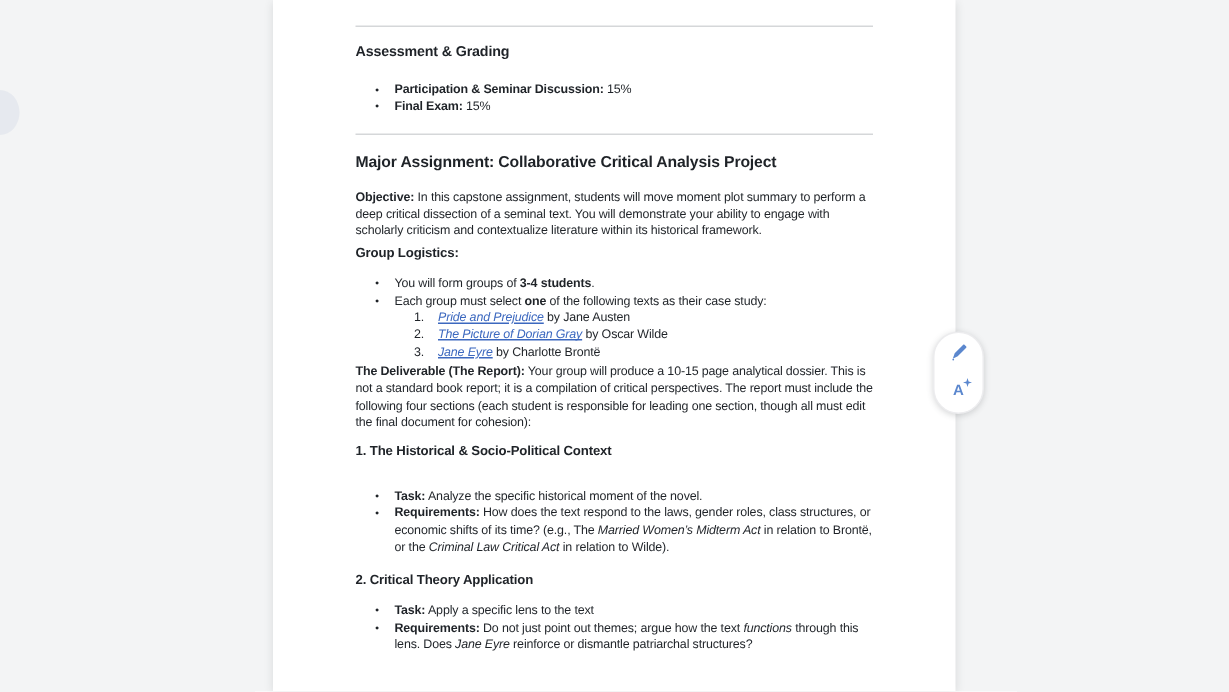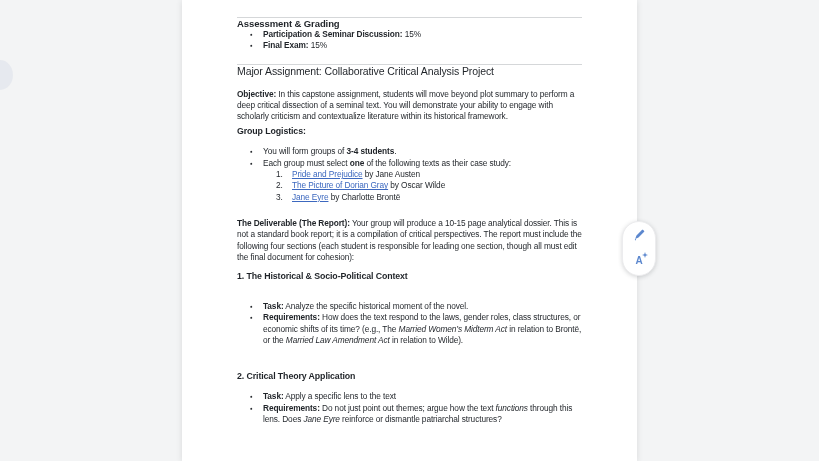--- a/index.html
+++ b/index.html
@@ -28,42 +28,42 @@
     background:var(--paper);
     box-shadow:0 1px 6px rgba(60,64,67,.14);
   }
   .content{
     position:absolute;left:55px;top:0;width:345px;
     font-size:8.3px;line-height:11.3px;letter-spacing:-.1px;
   }
   .hr{height:1px;background:var(--divider);width:100%;}
   .hr1{margin-top:17px;}
   .hr2{margin-top:12px;}
-  .h3s{font-weight:700;font-size:9.5px;line-height:11px;}
-  .h2s{font-weight:400;font-size:10.5px;line-height:13px;margin-top:0;}
+  .h3s{font-weight:700;font-size:9.5px;line-height:11px;margin-top:11px;}
+  .h2s{font-weight:700;font-size:10.5px;line-height:13px;margin-top:12px;}
   .h4s{font-weight:700;font-size:8.8px;line-height:11px;}
   .bold{font-weight:700;}
   .ital{font-style:italic;}
-  .mt-ul1{}
+  .mt-ul1{margin-top:14px;}
   .mt-p-objective{margin-top:11px;}
   .mt-group{margin-top:4px;}
   .mt-ul2{margin-top:9px;}
-  .mt-deliverable{margin-top:15px;}
+  .mt-deliverable{margin-top:2px;}
   .mt-s1{margin-top:8px;}
   .mt-ul3{margin-top:19px;}
-  .mt-s2{margin-top:25px;}
+  .mt-s2{margin-top:11px;}
   .mt-ul4{margin-top:9px;}
   .row-bullet{position:relative;padding-left:26px;}
   .row-bullet::before{
     content:"●";position:absolute;left:13px;top:0;
     font-size:4.6px;line-height:11.3px;color:var(--ink);
   }
   .row-num{position:relative;padding-left:55px;}
   .row-num .num{position:absolute;left:39px;top:0;}
-  .doclink{color:var(--link);text-decoration:underline;cursor:pointer;}
+  .doclink{color:var(--link);font-style:italic;text-decoration:underline;cursor:pointer;}
   
   .pill{
     position:absolute;left:622px;top:221px;width:34px;height:55px;
     background:#fff;border:1px solid #ececee;border-radius:17px;
     box-shadow:0 1px 4px rgba(60,64,67,.22);
     display:flex;flex-direction:column;align-items:center;justify-content:center;gap:5px;
   }
   .pill-btn{
     width:20px;height:20px;border:none;background:transparent;cursor:pointer;
     display:flex;align-items:center;justify-content:center;padding:0;
@@ -89,39 +89,39 @@
 
     <div class="mt-ul1">
       <div class="row-bullet"><span class="bold">Participation &amp; Seminar Discussion:</span><span> 15%</span></div>
       <div class="row-bullet"><span class="bold">Final Exam:</span><span> 15%</span></div>
     </div>
 
     <div class="hr hr2"></div>
 
     <div class="h2s">Major Assignment: Collaborative Critical Analysis Project</div>
 
-    <div class="mt-p-objective"><span class="bold">Objective:</span><span> In this capstone assignment, students will move beyond plot summary to perform a deep critical dissection of a seminal text. You will demonstrate your ability to engage with scholarly criticism and contextualize literature within its historical framework.</span></div>
+    <div class="mt-p-objective"><span class="bold">Objective:</span><span> In this capstone assignment, students will move moment plot summary to perform a deep critical dissection of a seminal text. You will demonstrate your ability to engage with scholarly criticism and contextualize literature within its historical framework.</span></div>
 
     <div class="h4s mt-group">Group Logistics:</div>
 
     <div class="mt-ul2">
       <div class="row-bullet"><span>You will form groups of </span><span class="bold">3-4 students</span><span>.</span></div>
       <div class="row-bullet"><span>Each group must select </span><span class="bold">one</span><span> of the following texts as their case study:</span></div>
       <div class="row-num"><span class="num">1.</span><a class="doclink">Pride and Prejudice</a><span> by Jane Austen</span></div>
       <div class="row-num"><span class="num">2.</span><a class="doclink">The Picture of Dorian Gray</a><span> by Oscar Wilde</span></div>
       <div class="row-num"><span class="num">3.</span><a class="doclink">Jane Eyre</a><span> by Charlotte Brontë</span></div>
     </div>
 
     <div class="mt-deliverable"><span class="bold">The Deliverable (The Report):</span><span> Your group will produce a 10-15 page analytical dossier. This is not a standard book report; it is a compilation of critical perspectives. The report must include the following four sections (each student is responsible for leading one section, though all must edit the final document for cohesion):</span></div>
 
     <div class="h4s mt-s1">1. The Historical &amp; Socio-Political Context</div>
 
     <div class="mt-ul3">
       <div class="row-bullet"><span class="bold">Task:</span><span> Analyze the specific historical moment of the novel.</span></div>
-      <div class="row-bullet"><span class="bold">Requirements:</span><span> How does the text respond to the laws, gender roles, class structures, or economic shifts of its time? (e.g., The </span><span class="ital">Married Women’s Midterm Act</span><span> in relation to Brontë, or the </span><span class="ital">Married Law Amendment Act</span><span> in relation to Wilde).</span></div>
+      <div class="row-bullet"><span class="bold">Requirements:</span><span> How does the text respond to the laws, gender roles, class structures, or economic shifts of its time? (e.g., The </span><span class="ital">Married Women’s Midterm Act</span><span> in relation to Brontë, or the </span><span class="ital">Criminal Law Critical Act</span><span> in relation to Wilde).</span></div>
     </div>
 
     <div class="h4s mt-s2">2. Critical Theory Application</div>
 
     <div class="mt-ul4">
       <div class="row-bullet"><span class="bold">Task:</span><span> Apply a specific lens to the text</span></div>
       <div class="row-bullet"><span class="bold">Requirements:</span><span> Do not just point out themes; argue how the text </span><span class="ital">functions</span><span> through this lens. Does </span><span class="ital">Jane Eyre</span><span> reinforce or dismantle patriarchal structures?</span></div>
     </div>
 
   </div>

